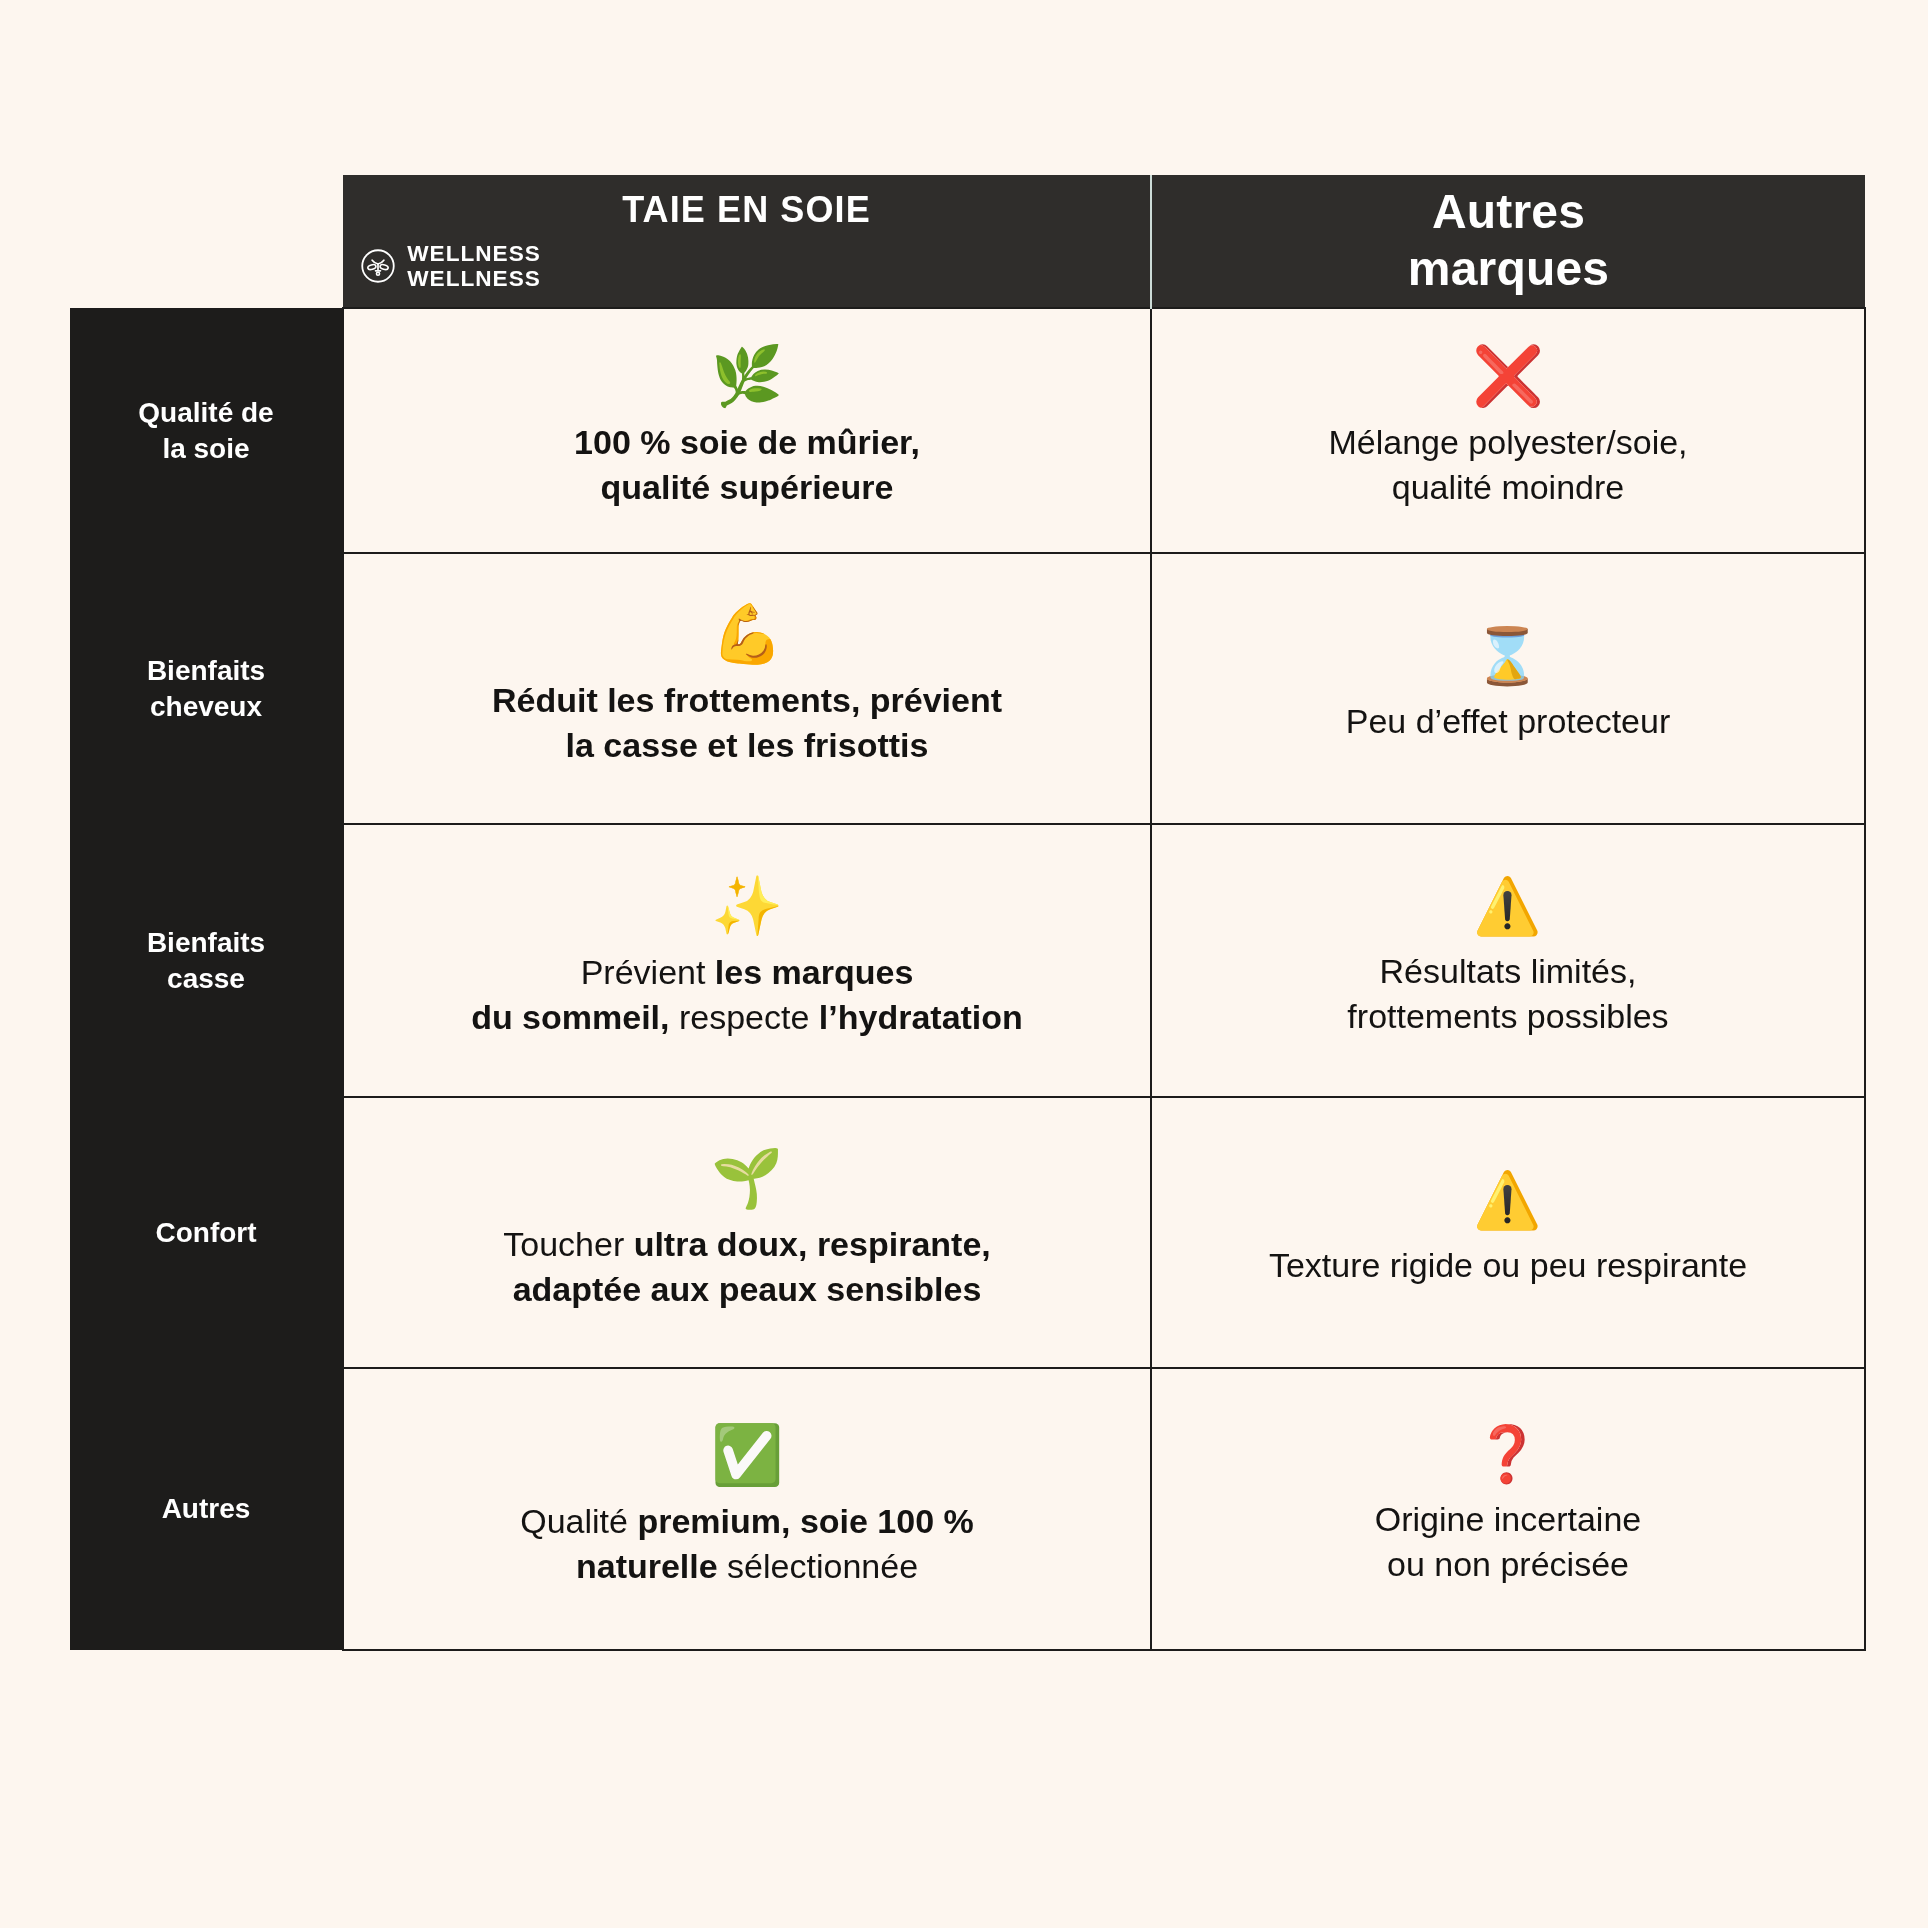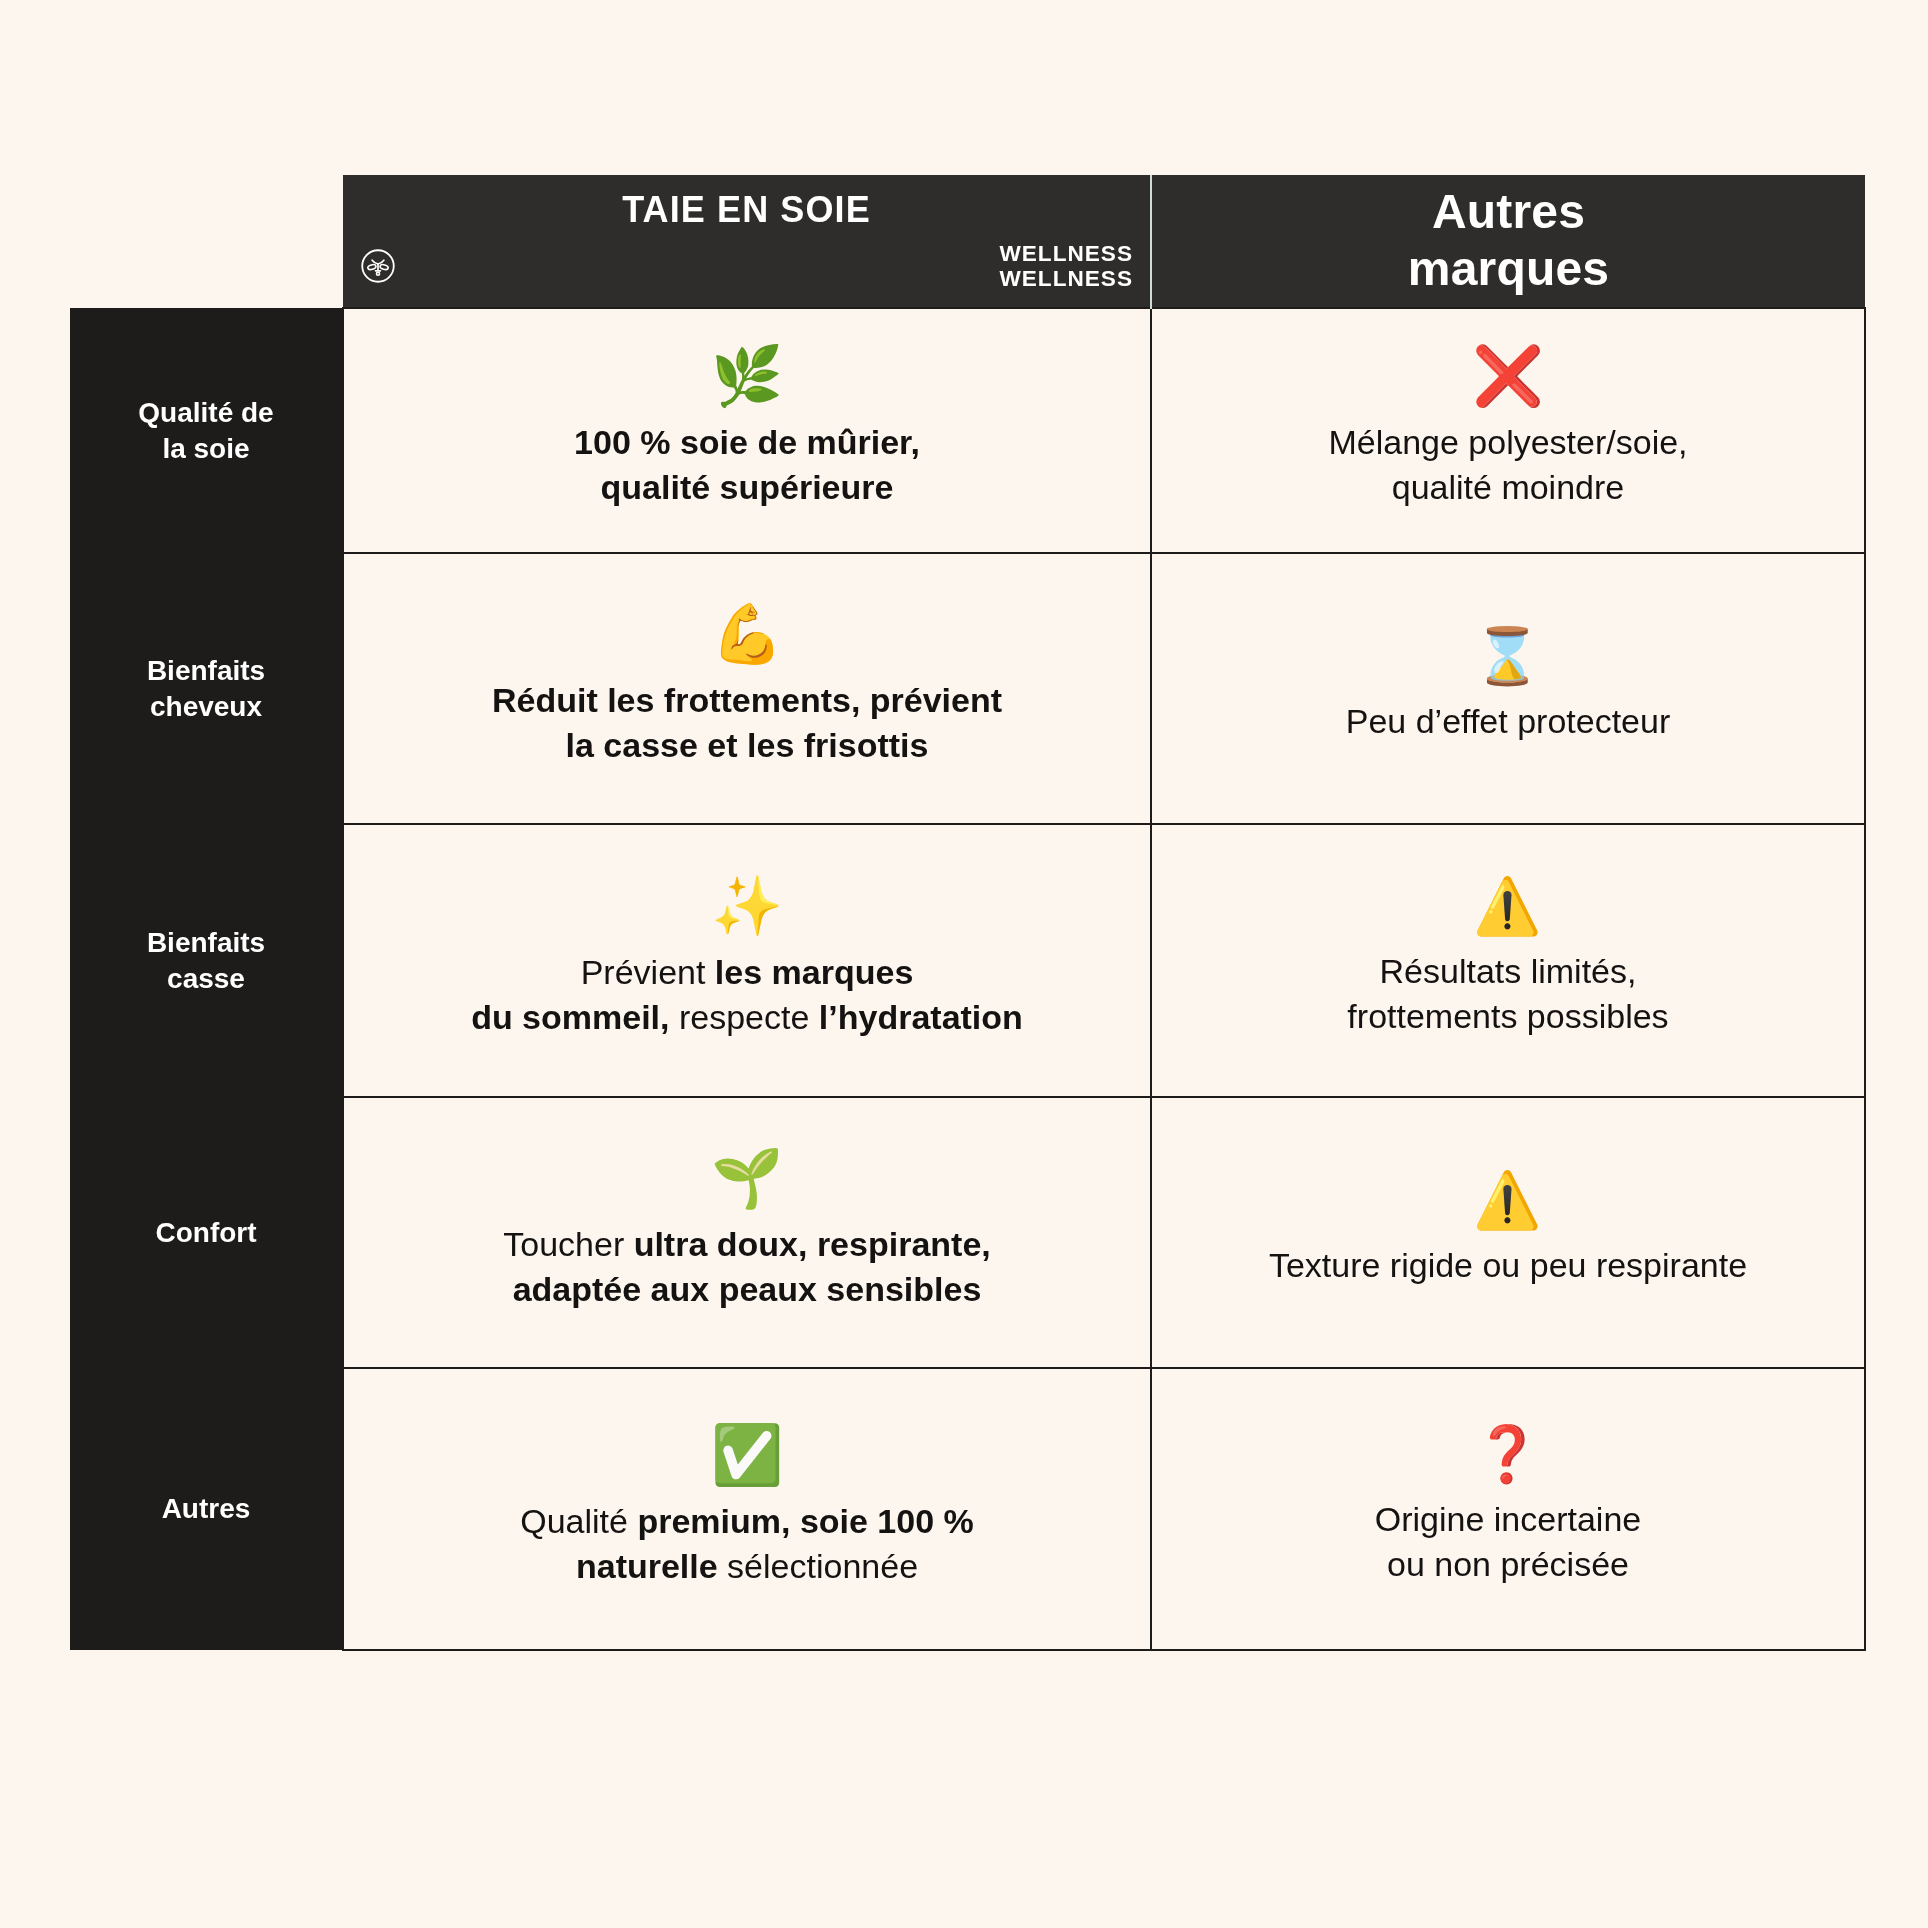--- a/index.html
+++ b/index.html
@@ -59,21 +59,21 @@
   .brand-title {
     font-size: 36px;
     font-weight: 700;
     letter-spacing: 1.1px;
     line-height: 1.1;
     margin-bottom: 11.3px;
   }
   .brand-lockup {
     display: flex;
     align-items: center;
-    justify-content: space-between;
+    justify-content: flex-start;
     gap: 11.3px;
   }
   .brand-mark {
     width: 36px;
     height: 36px;
     flex: 0 0 36px;
   }
   .brand-sub {
     font-size: 22.6px;
     font-weight: 700;

